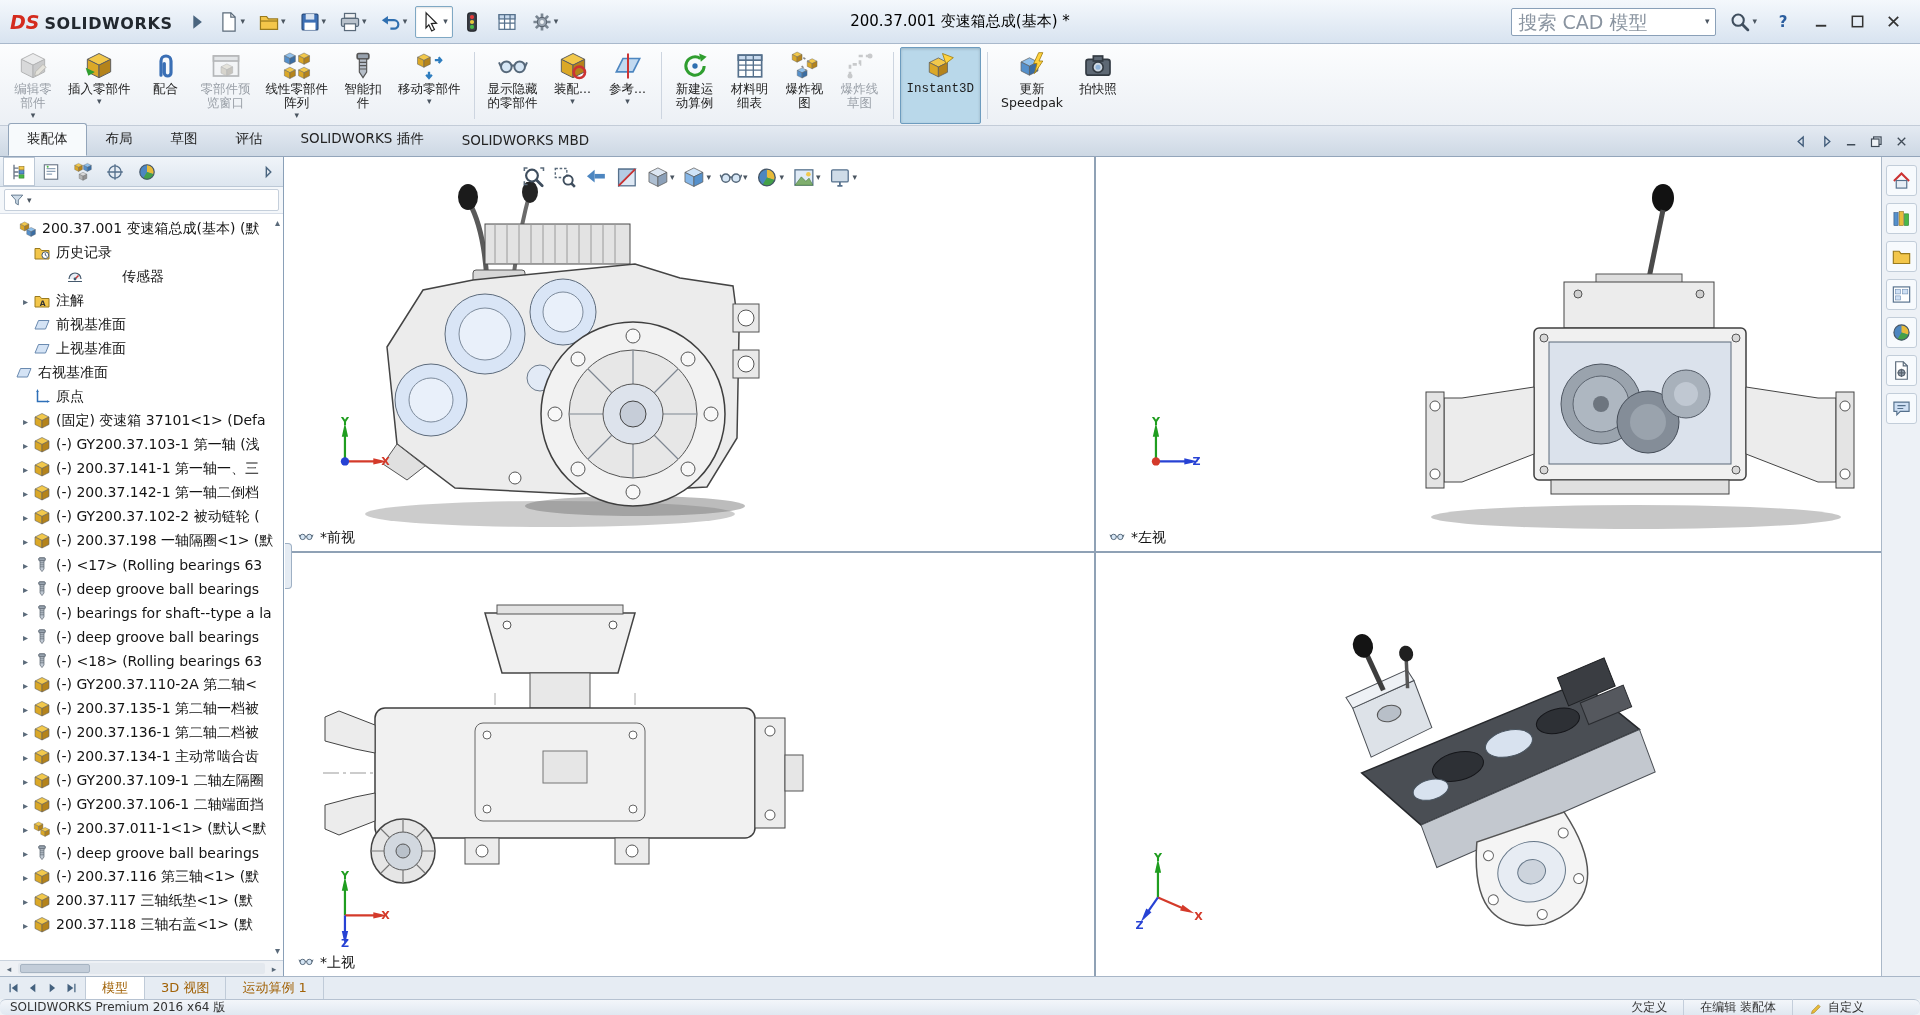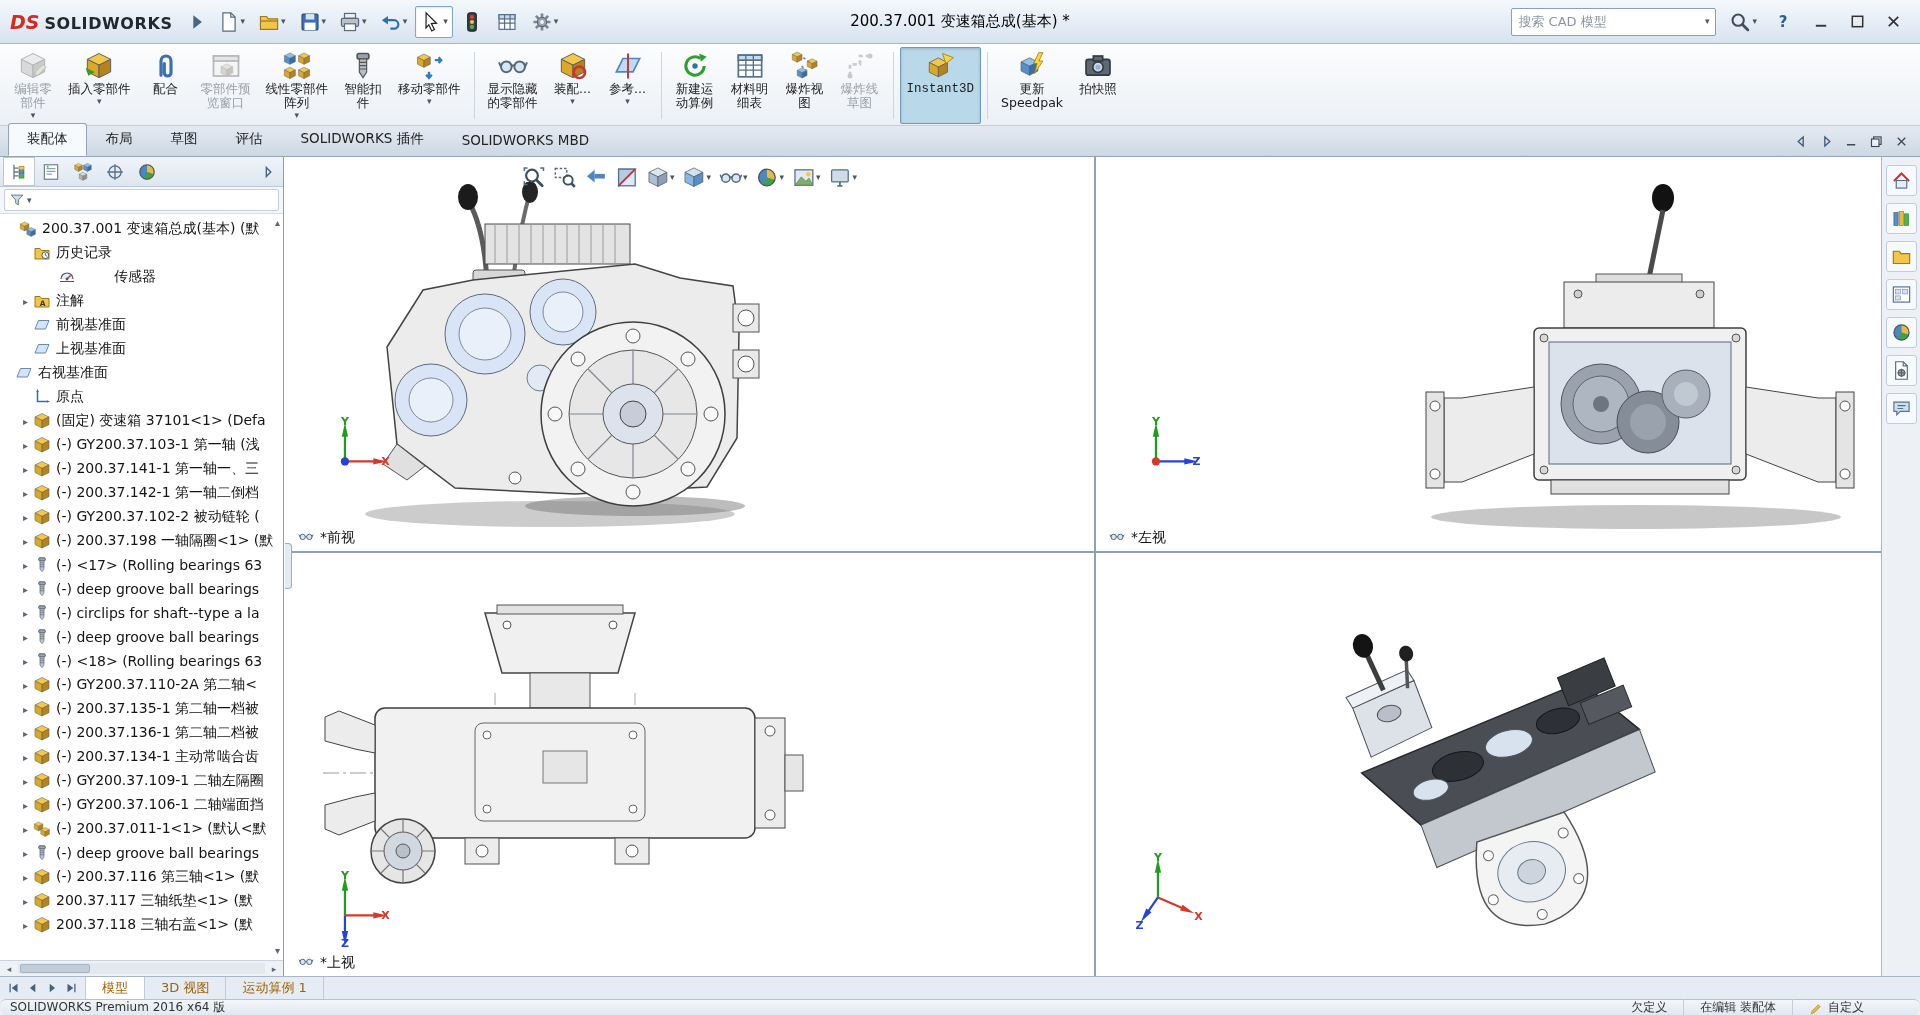--- a/index.html
+++ b/index.html
@@ -15,21 +15,21 @@
 .logo{display:flex;align-items:baseline;gap:5px;margin-right:8px;}
 .logo-ds{color:#d42b1e;font-weight:bold;font-style:italic;font-size:19px;}
 .logo-text{color:#22282f;font-weight:bold;font-size:16px;letter-spacing:.6px;}
 .qat{display:flex;align-items:center;gap:3px;}
 .qat-btn{height:32px;display:flex;align-items:center;padding:3px 4px;border:1px solid transparent;border-radius:2px;gap:1px;}
 .qat-btn.pressed{background:#fff;border-color:#7fa8c4;box-shadow:inset 0 1px 2px rgba(0,0,0,.12);}
 .qat-btn .ic{width:22px;height:22px;}
 .tb-title{position:absolute;left:50%;transform:translateX(-50%);top:12px;font-size:15px;color:#000;white-space:nowrap;}
 .tb-right{margin-left:auto;display:flex;align-items:center;gap:8px;}
 .searchbox{width:205px;height:28px;background:#fff;border:1px solid #8aa0b8;border-radius:2px;display:flex;align-items:center;padding:0 6px;gap:4px;}
-.search-input{flex:1;border:none;outline:none;font-size:13px;color:#555;background:transparent;font-family:inherit;min-width:0;}
+.search-input{flex:1;border:none;outline:none;font-size:19px;color:#555;background:transparent;font-family:inherit;min-width:0;}
 .search-input::placeholder{color:#8a94a0;}
 .win-help{width:26px;height:26px;display:flex;align-items:center;justify-content:center;font-weight:bold;color:#2a5d9e;font-size:15px;}
 .win-btns{display:flex;gap:2px;}
 .win-btn{width:34px;height:28px;display:flex;align-items:center;justify-content:center;border-radius:2px;}
 .win-btn .ic{width:17px;height:17px;}
 
 
 .ribbon{position:absolute;left:0;top:44px;width:100%;height:82px;background:linear-gradient(#fcfdfe,#ecf0f5);border-bottom:1px solid #c3ccd8;display:flex;align-items:stretch;padding:3px 6px 1px;gap:1px;}
 .rbtn{min-width:54px;padding:3px 6px 0;display:flex;flex-direction:column;align-items:center;border:1px solid transparent;border-radius:2px;}
 .rbtn .ic{width:30px;height:30px;margin-bottom:1px;}
@@ -682,21 +682,21 @@
             <span class="texp"></span>
             <span class="ic">
               <svg viewBox="0 0 18 18">
                 <path d="M2,4.5h5l1.5,2h7.5v8.5h-14z" fill="#f3c64a" stroke="#9a7b1e"></path>
                 <circle cx="12.3" cy="11.2" r="3.4" fill="#fff" stroke="#45596d"></circle>
                 <path d="M12.3,9.2v2l1.5,1" fill="none" stroke="#45596d"></path>
               </svg>
             </span>
             <span class="tlabel">历史记录</span>
           </div>
-          <div class="trow" style="padding-left: 10px; gap: 33px;">
+          <div class="trow" style="padding-left: 18px; gap: 33px;">
             <span class="texp"></span>
             <span class="ic">
               <svg viewBox="0 0 18 18">
                 <path d="M3,11a6,6 0 0 1 12,0" fill="#e8eef5" stroke="#45596d" stroke-width="1.2"></path>
                 <line x1="9" y1="11" x2="12.5" y2="7.5" stroke="#cc3333" stroke-width="1.4"></line>
                 <circle cx="9" cy="11" r="1.4" fill="#45596d"></circle>
                 <path d="M2,13.5h14" stroke="#45596d"></path>
               </svg>
             </span>
             <span class="tlabel">传感器</span>
@@ -851,21 +851,21 @@
           </div>
           <div class="trow" style="padding-left: 18px;">
             <span class="texp">▸</span>
             <span class="ic">
               <svg viewBox="0 0 18 18">
                 <rect x="5.8" y="1.8" width="6.4" height="3" rx="0.8" fill="#9aa5b1" stroke="#5a6470"></rect>
                 <path d="M7,4.8h4v8.2l-2,2.6l-2,-2.6z" fill="#c0c8d2" stroke="#5a6470" stroke-width="0.7"></path>
                 <path d="M7,6.8h4M7,8.8h4M7,10.8h4" stroke="#5a6470" stroke-width="0.7"></path>
               </svg>
             </span>
-            <span class="tlabel">(-) circlips for shaft--type a la</span>
+            <span class="tlabel">(-) bearings for shaft--type a la</span>
           </div>
           <div class="trow" style="padding-left: 18px;">
             <span class="texp">▸</span>
             <span class="ic">
               <svg viewBox="0 0 18 18">
                 <rect x="5.8" y="1.8" width="6.4" height="3" rx="0.8" fill="#9aa5b1" stroke="#5a6470"></rect>
                 <path d="M7,4.8h4v8.2l-2,2.6l-2,-2.6z" fill="#c0c8d2" stroke="#5a6470" stroke-width="0.7"></path>
                 <path d="M7,6.8h4M7,8.8h4M7,10.8h4" stroke="#5a6470" stroke-width="0.7"></path>
               </svg>
             </span>

